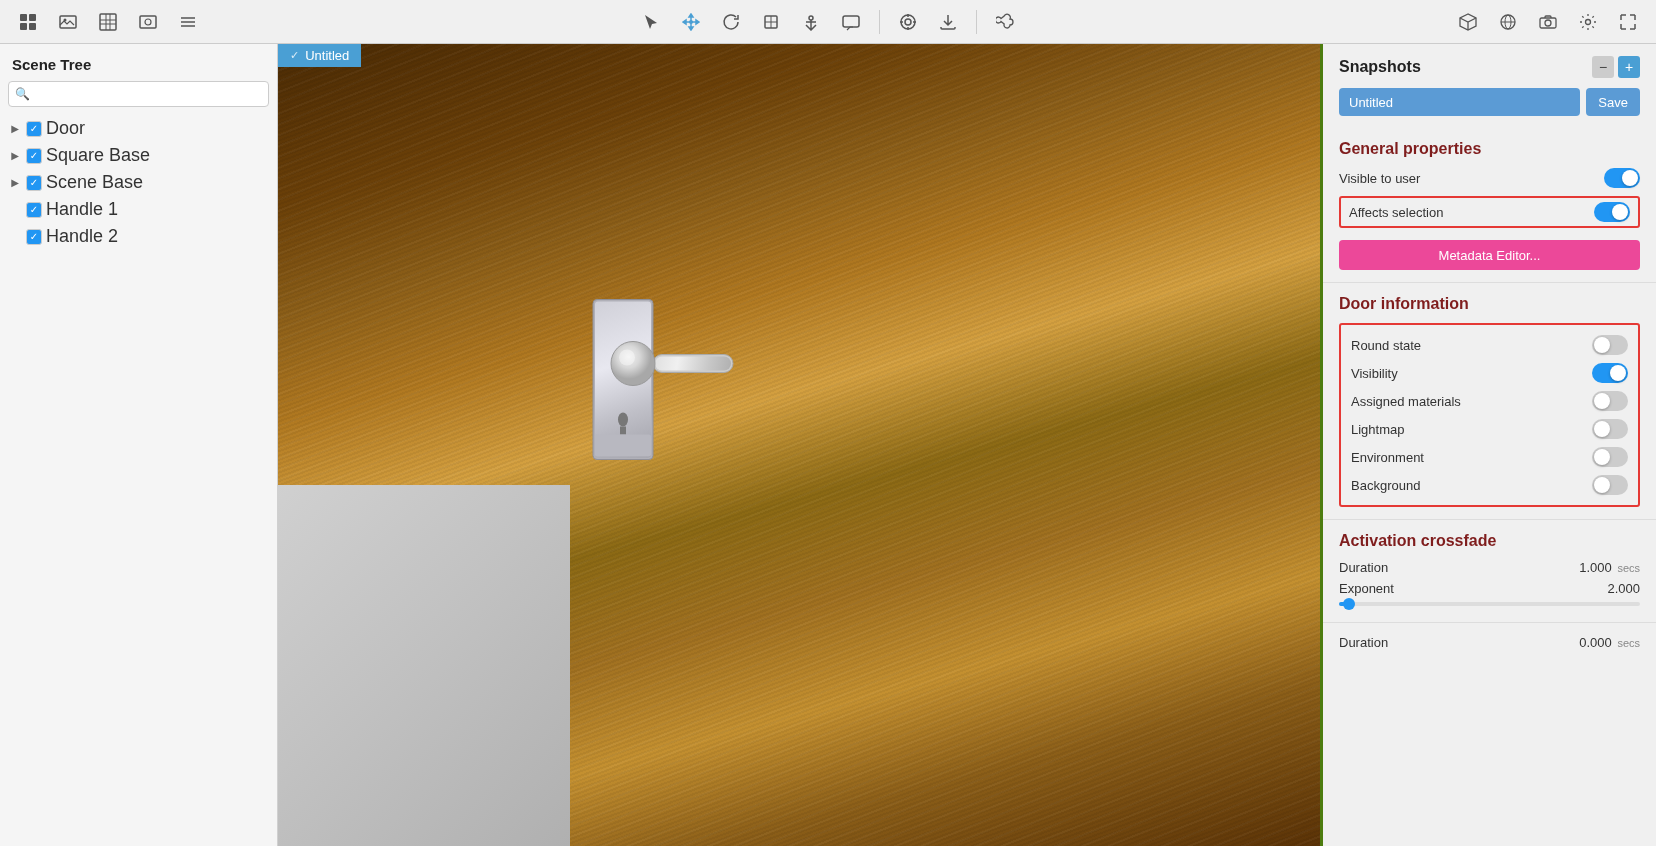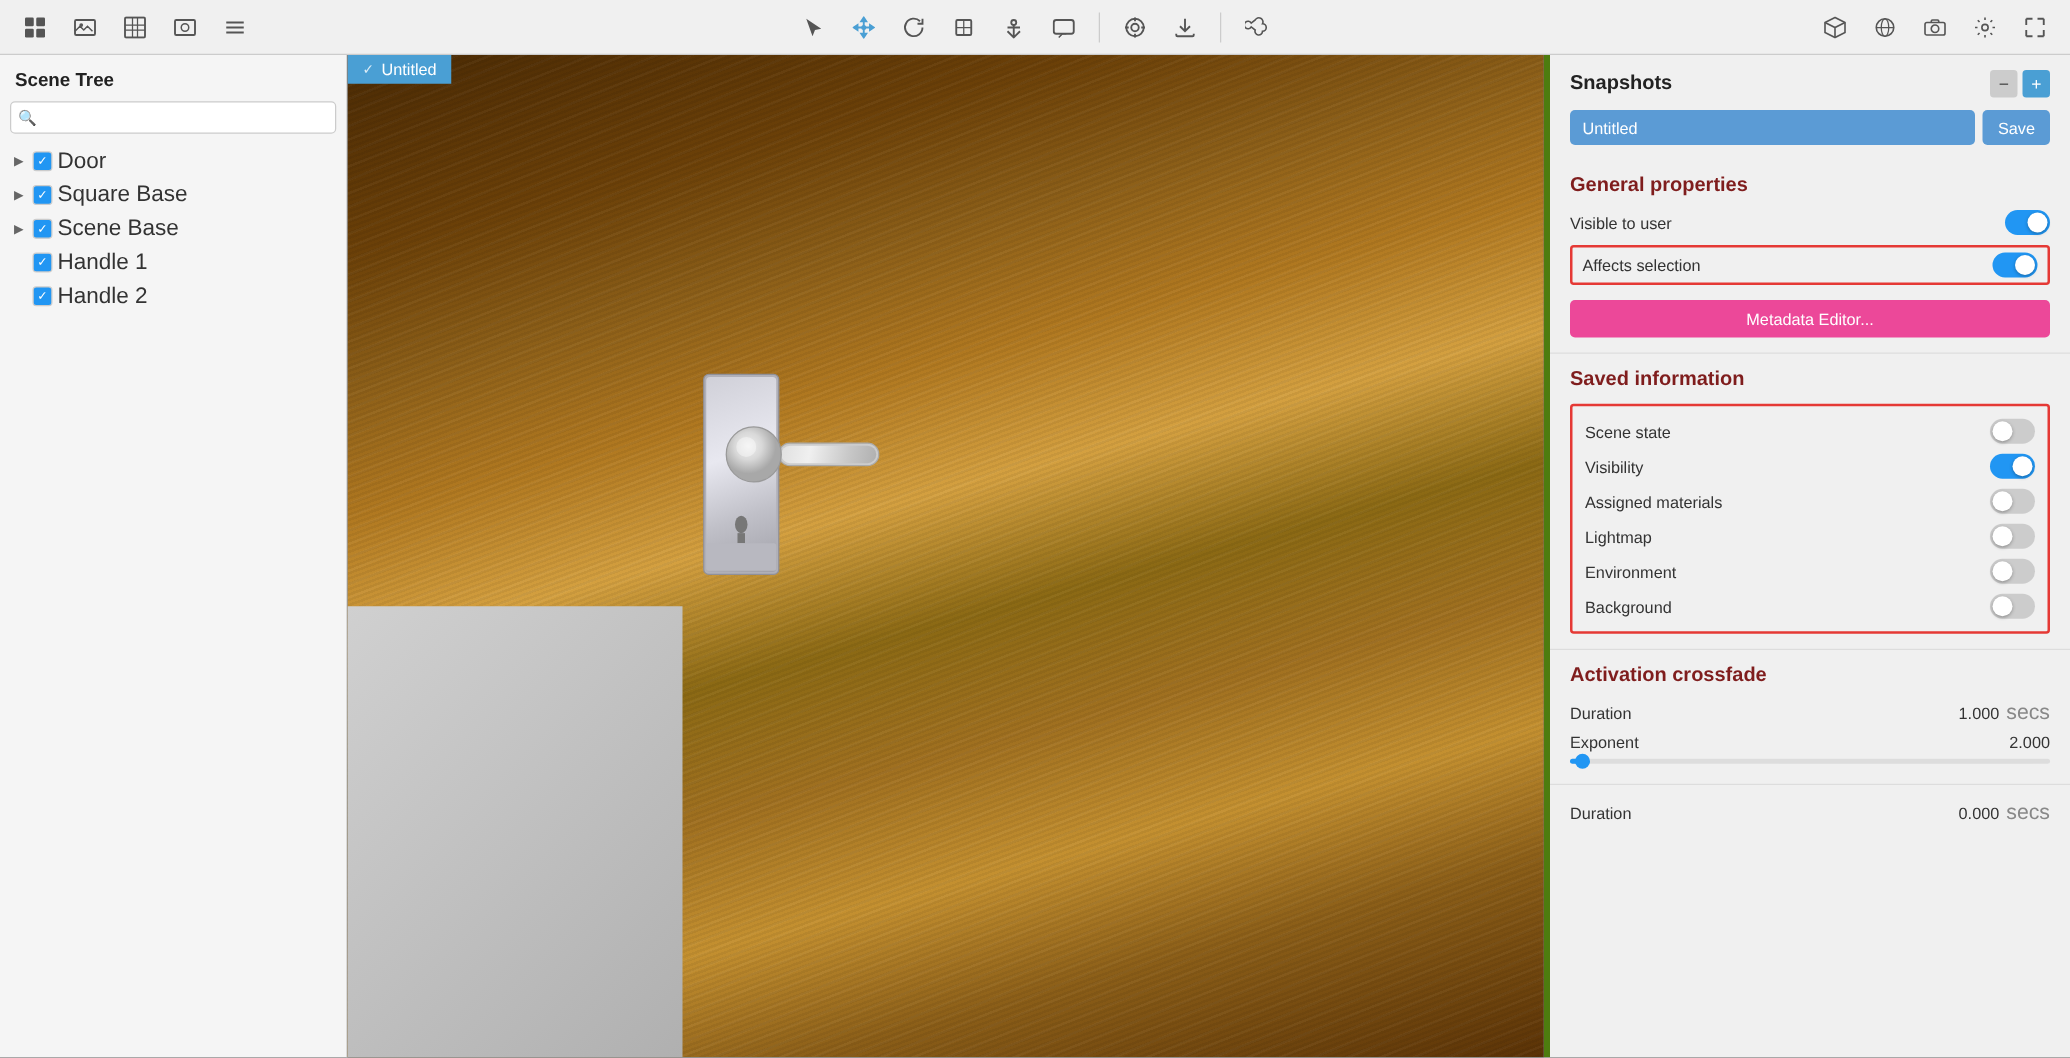--- a/index.html
+++ b/index.html
@@ -158,23 +158,23 @@
       position: absolute;
       bottom: 0;
       left: 0;
       width: 28%;
       height: 45%;
       background: linear-gradient(135deg, #d0d0d0, #b0b0b0);
     }
 
     
     .right-panel {
-      width: 421px;
+      width: 336px;
       background: #f0f0f0;
-      border-left: 5px solid #4d7c0f;
+      border-left: 3px solid #4d7c0f;
       display: flex;
       flex-direction: column;
       overflow-y: auto;
       flex-shrink: 0;
     }
     .panel-section-title {
       font-size: 16px;
       font-weight: 600;
       color: #7f1d1d;
       margin-bottom: 10px;
@@ -311,21 +311,21 @@
       border-bottom: 1px solid #ddd;
     }
     .crossfade-row {
       display: flex;
       align-items: center;
       justify-content: space-between;
       margin-bottom: 6px;
     }
     .crossfade-label { font-size: 13px; color: #333; }
     .crossfade-value { font-size: 13px; color: #333; }
-    .crossfade-unit { font-size: 17px; color: #888; margin-left: 2px; }
+    .crossfade-unit { font-size: 11px; color: #888; margin-left: 2px; }
 
     .slider-track {
       height: 4px;
       background: #ddd;
       border-radius: 2px;
       margin: 4px 0;
       position: relative;
     }
     .slider-fill {
       height: 4px;
@@ -612,24 +612,24 @@
           <div class="toggle on">
             <div class="toggle-knob"></div>
           </div>
         </div>
       </div>
 
       <button class="metadata-btn">Metadata Editor...</button>
     </div>
 
     <div class="saved-info">
-      <div class="panel-section-title">Saved information</div>
+      <div class="panel-section-title">Door information</div>
       <div class="saved-info-box red-highlight">
         <div class="saved-info-row">
-          <span class="prop-label">Scene state</span>
+          <span class="prop-label">Round state</span>
           <div class="toggle off">
             <div class="toggle-knob"></div>
           </div>
         </div>
         <div class="saved-info-row">
           <span class="prop-label">Visibility</span>
           <div class="toggle on">
             <div class="toggle-knob"></div>
           </div>
         </div>

